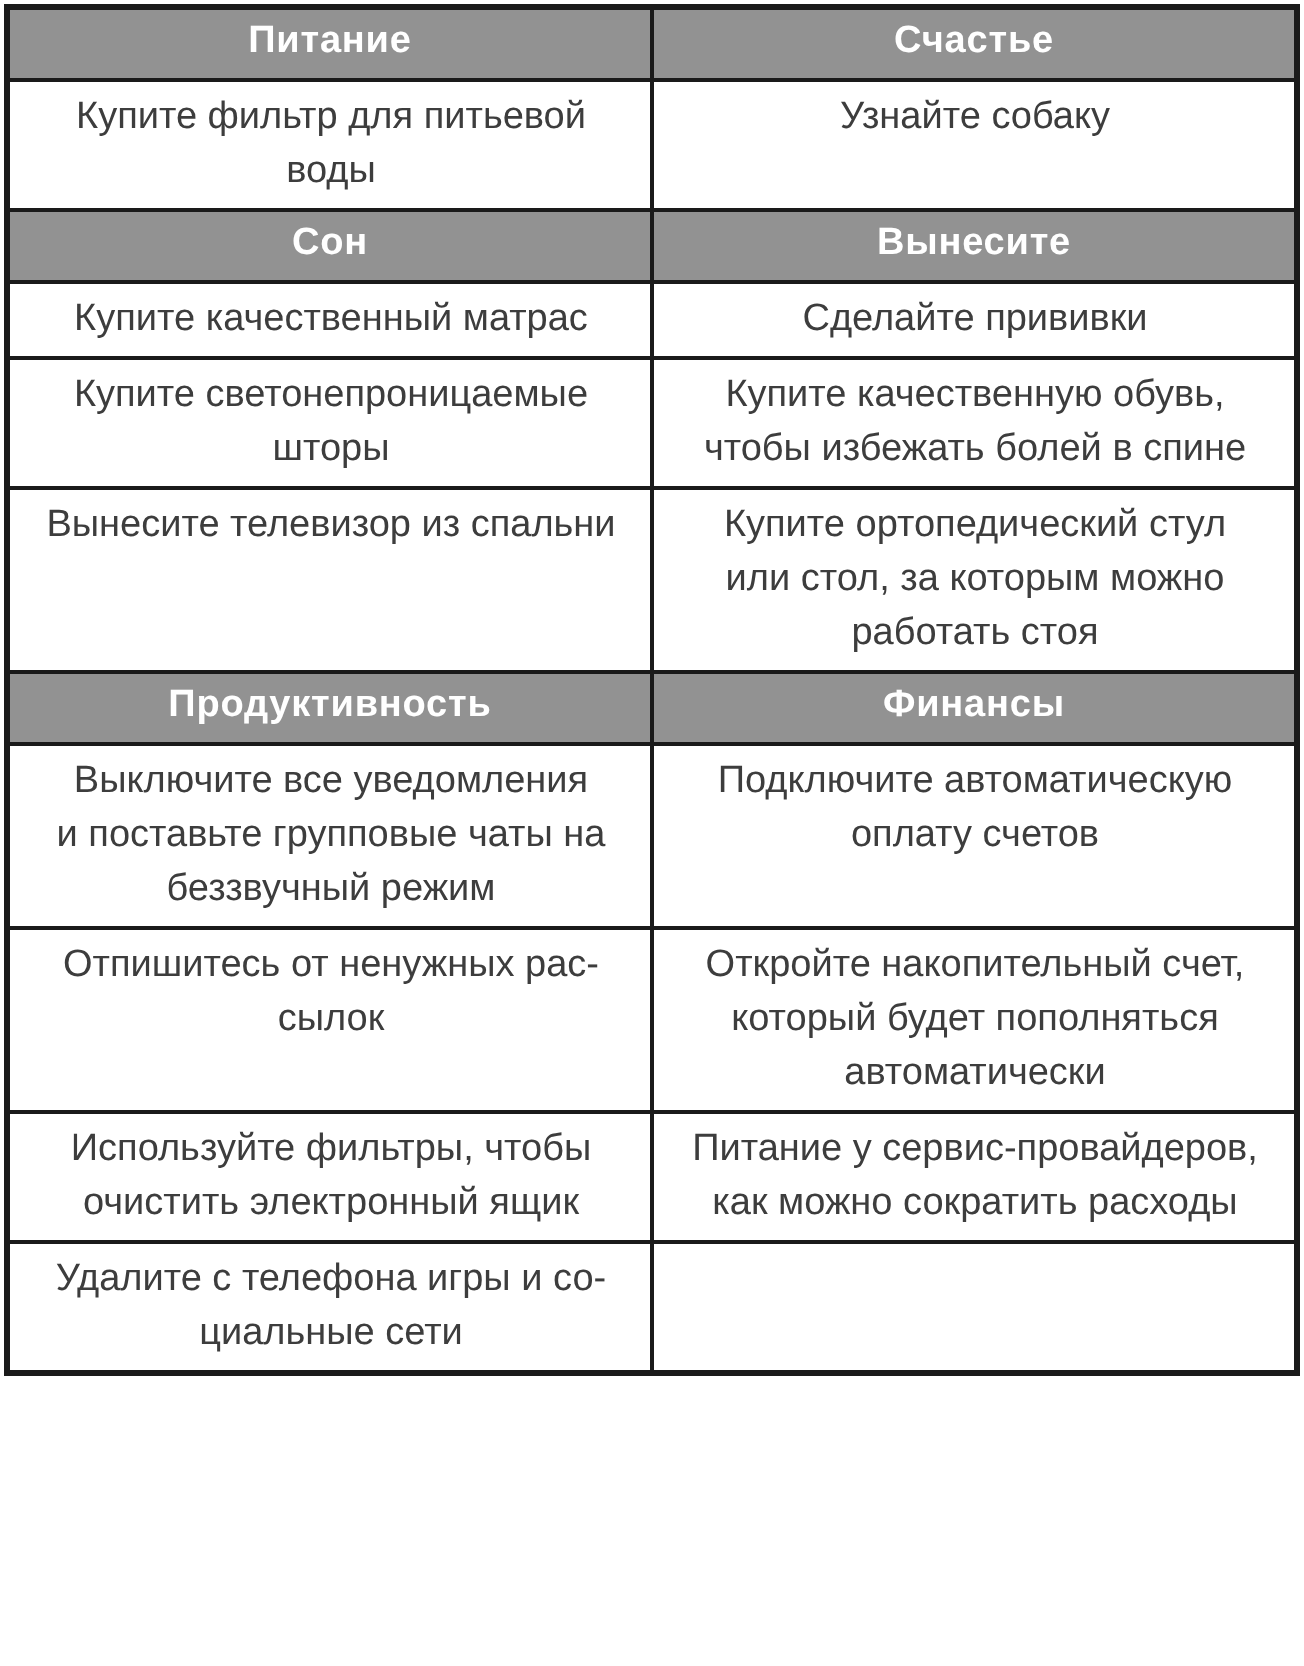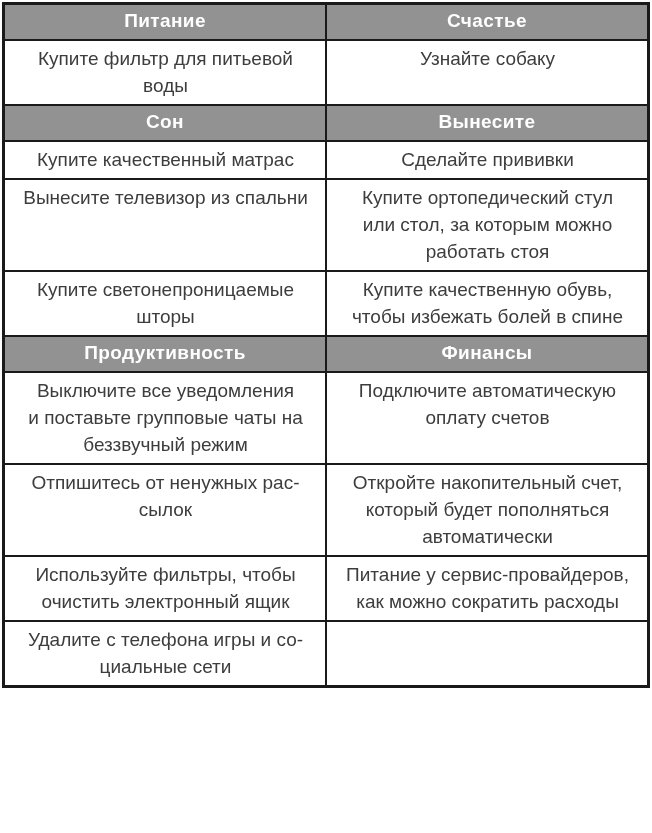--- a/index.html
+++ b/index.html
@@ -75,30 +75,30 @@
     <tbody>
       <tr>
         <th>Сон</th>
         <th>Вынесите</th>
       </tr>
       <tr>
         <td>Купите качественный матрас</td>
         <td>Сделайте прививки</td>
       </tr>
       <tr>
+        <td>Купите светонепроницаемые
+шторы</td>
+        <td>Купите качественную обувь,
+чтобы избежать болей в спине</td>
+      </tr>
+      <tr>
         <td>Вынесите телевизор из спальни</td>
         <td>Купите ортопедический стул
 или стол, за которым можно
 работать стоя</td>
-      </tr>
-      <tr>
-        <td>Купите светонепроницаемые
-шторы</td>
-        <td>Купите качественную обувь,
-чтобы избежать болей в спине</td>
       </tr>
     </tbody>
 
     <tbody>
       <tr>
         <th>Продуктивность</th>
         <th>Финансы</th>
       </tr>
       <tr>
         <td>Выключите все уведомления

